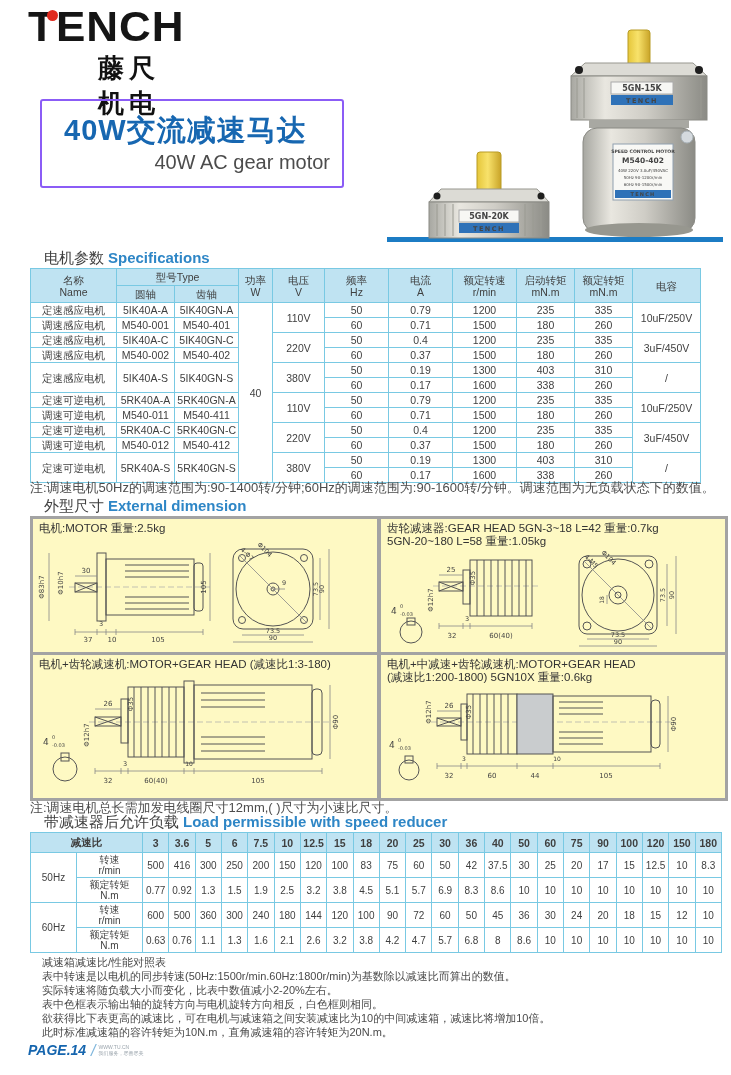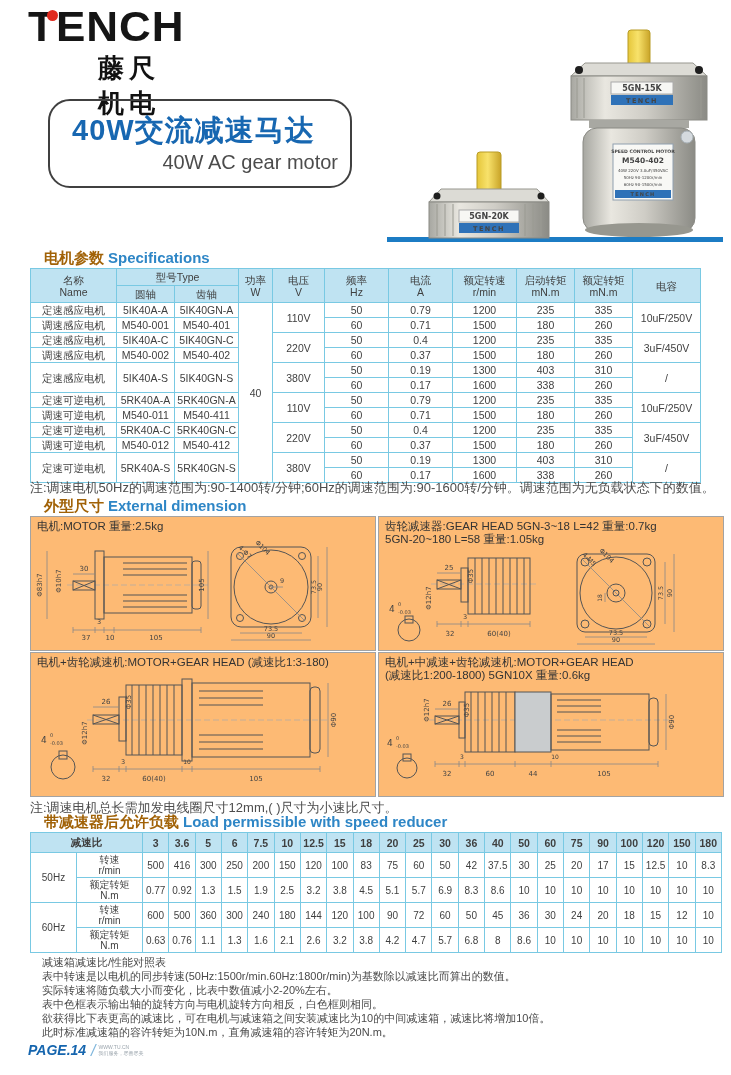--- a/index.html
+++ b/index.html
@@ -6,41 +6,41 @@
   .page{position:relative;width:731px;height:1075px;background:#ffffff;margin:0 auto;
         font-family:"Liberation Sans","DejaVu Sans",sans-serif;overflow:hidden;color:#3f3f3f;}
 
   
   .logo{position:absolute;left:28px;top:4px;}
   .logo-word{font-size:44px;font-weight:bold;color:#151515;letter-spacing:1px;line-height:46px;transform:scaleY(.95);}
   .logo-dot{position:absolute;left:19px;top:6px;width:11px;height:11px;border-radius:50%;background:#e02a1e;}
   .logo-cn{position:absolute;left:70px;top:47px;font-size:26px;font-weight:bold;color:#111;letter-spacing:5px;}
 
   
-  .titlebox{position:absolute;left:48px;top:99px;width:300px;height:85px;border:2px solid #404040;border-radius:22px;}
+  .titlebox{position:absolute;left:40px;top:99px;width:300px;height:85px;border:2px solid #8b5cf6;border-radius:3px;}
   .title-cn{position:absolute;left:22px;top:10px;font-size:29px;font-weight:bold;color:#1767b1;letter-spacing:1px;white-space:nowrap;}
   .title-en{position:absolute;right:12px;top:50px;font-size:20px;color:#4c4c4c;white-space:nowrap;}
 
   
   .photos{position:absolute;left:385px;top:6px;width:340px;height:244px;}
 
   
   .sec{position:absolute;left:30px;font-size:15px;white-space:nowrap;}
-  .sec .cn{font-weight:bold;color:#a16207;padding-left:14px;}
+  .sec .cn{font-weight:normal;color:#404040;padding-left:14px;}
   .sec .en{font-weight:bold;color:#2e86c6;margin-left:4px;}
 
   
   .spec-table{position:absolute;left:30px;top:268px;width:670px;border-collapse:collapse;table-layout:fixed;}
   .spec-table th,.spec-table td{border:1px solid #79c9e3;text-align:center;}
   .spec-table th{background:#bfe3f2;font-weight:normal;color:#3f3f3f;font-size:10.5px;line-height:12px;padding:2px 0;}
   .spec-table td{font-size:10.5px;color:#3f3f3f;height:14px;line-height:14px;padding:0;background:#fff;white-space:nowrap;}
   .note{position:absolute;left:30px;width:676px;font-size:13px;color:#4c4c4c;white-space:nowrap;}
 
   
-  .panel{position:absolute;border:1px solid #a3a3a3;background:#fdba74;}
+  .panel{position:absolute;border:3px solid #a3a3a3;background:#fef9c3;}
   .panel .ptitle{font-size:11.5px;color:#333;padding:3px 6px 0 6px;line-height:13px;white-space:nowrap;}
   svg text{font-family:"DejaVu Sans",sans-serif;fill:#444;}
   .dline{stroke:#888;stroke-width:.8;}
   .oline{stroke:#555;stroke-width:1;fill:none;}
   .cline{stroke:#a9a9a9;stroke-width:.7;stroke-dasharray:6 3;}
 
   
   .load-table{position:absolute;left:30px;top:832px;width:692px;border-collapse:collapse;table-layout:fixed;}
   .load-table th,.load-table td{border:1px solid #79c9e3;text-align:center;color:#3f3f3f;}
   .load-table thead th{background:#bfe3f2;font-weight:bold;font-size:10.5px;height:19px;padding:0;}

